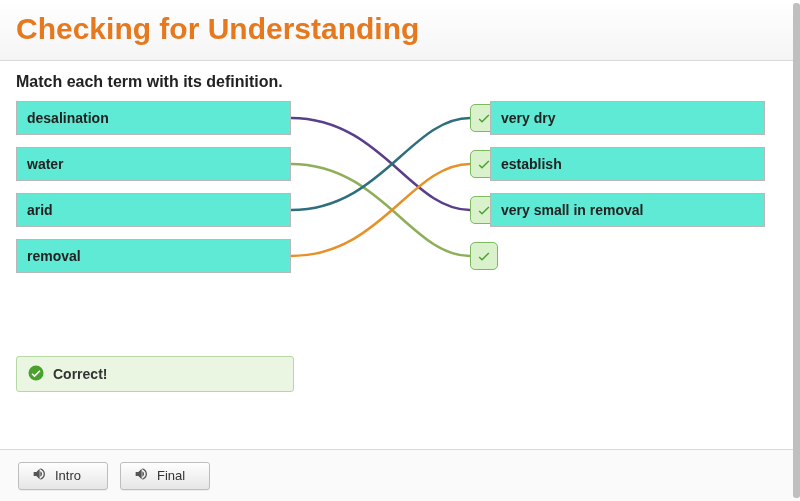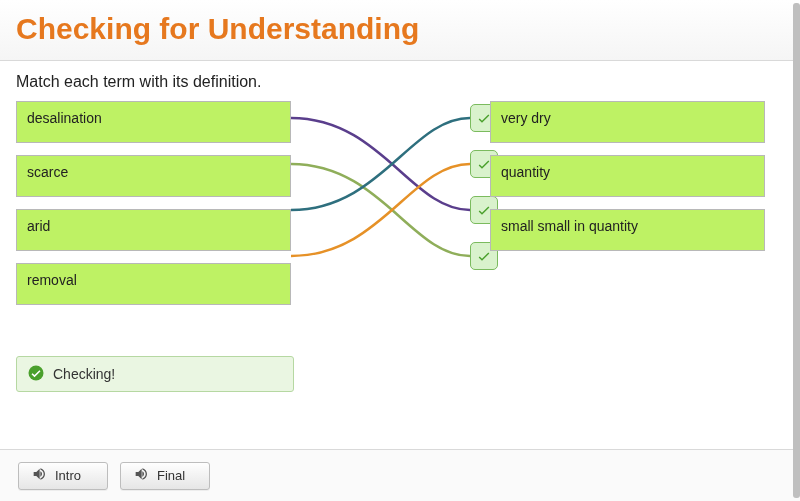--- a/index.html
+++ b/index.html
@@ -4,30 +4,30 @@
 <style>
   * { box-sizing: border-box; margin: 0; padding: 0; }
   html, body { width: 800px; height: 501px; font-family: Arial, Helvetica, sans-serif; background: #fff; }
   .app { position: relative; width: 800px; height: 501px; }
   .header {
     padding: 12px 16px 14px 16px;
     border-bottom: 1px solid #d9d9d9;
     background: linear-gradient(#ffffff, #f5f5f5);
   }
   .title { font-size: 30px; font-weight: bold; color: #e6781e; }
-  .body { padding: 12px 16px 0 16px; position: relative; }
+  .body { padding: 12px 16px 0 16px; position: relative; font-weight: bold; }
   .instruction { font-size: 16px; color: #222; margin-bottom: 10px; }
   .match-area { position: relative; height: 200px; }
   .col { position: absolute; top: 0; }
   .col-left  { left: 0;   width: 275px; }
   .col-right { left: 474px; width: 275px; }
   .col-checks { left: 454px; width: 30px; }
   .term {
-    height: 42px; line-height: 32px;
-    border: 1px solid #b8b8b8; background: #bef264;
+    height: 34px; line-height: 32px;
+    border: 1px solid #b8b8b8; background: #5eead4;
     padding: 0 10px; font-size: 14px; color: #222;
     margin-bottom: 12px;
   }
   .check {
     width: 28px; height: 28px; margin-bottom: 18px; margin-top: 3px;
     border: 1px solid #7bbb5e; background: #d9f2cc; border-radius: 5px;
     display: flex; align-items: center; justify-content: center;
   }
   .check svg { width: 16px; height: 16px; }
   .connector-svg {
@@ -70,21 +70,21 @@
     <div class="title">Checking for Understanding</div>
   </div>
 
   <div class="body">
     <div class="instruction">Match each term with its definition.</div>
 
     <div class="match-area">
 
       <div class="col col-left">
         <div class="term">desalination</div>
-        <div class="term">scarce</div>
+        <div class="term">water</div>
         <div class="term">arid</div>
         <div class="term">removal</div>
       </div>
 
       <svg class="connector-svg" viewBox="0 0 227 200" preserveAspectRatio="none">
         <path d="M0,17 C90,17 120,109 179,109" fill="none" stroke-width="2.5" stroke="#5a3e8c"></path>
         <path d="M0,63 C90,63 120,155 179,155" fill="none" stroke-width="2.5" stroke="#8fae5a"></path>
         <path d="M0,109 C90,109 120,17 179,17" fill="none" stroke-width="2.5" stroke="#2e6f7e"></path>
         <path d="M0,155 C90,155 120,63 179,63" fill="none" stroke-width="2.5" stroke="#e69127"></path>
       </svg>
@@ -107,34 +107,34 @@
         </div>
         <div class="check">
           <svg viewBox="0 0 24 24">
               <path d="M9 16.2l-3.5-3.5L4 14.2 9 19.2 20 8.2l-1.5-1.5z" fill="#4aa02c"></path>
             </svg>
         </div>
       </div>
 
       <div class="col col-right">
         <div class="term">very dry</div>
-        <div class="term">quantity</div>
-        <div class="term">small small in quantity</div>
+        <div class="term">establish</div>
+        <div class="term">very small in removal</div>
       </div>
 
     </div>
 
     <div class="feedback">
       <span>
         <svg viewBox="0 0 24 24">
             <circle cx="12" cy="12" r="10" fill="#4aa02c"></circle>
             <path fill="#fff" d="M10 14.8l-2.6-2.6L6 13.6 10 17.6 18 9.6l-1.4-1.4z"></path>
           </svg>
       </span>
-      <span>Checking!</span>
+      <span>Correct!</span>
     </div>
 
   </div>
 
   <div class="footer">
     <button class="audio-btn">
       <span>
         <svg viewBox="0 0 24 24">
             <path fill="#555" d="M4 9v6h4l5 5V4L8 9H4z"></path>
             <path fill="#555" d="M16.5 12c0-1.8-1-3.3-2.5-4v8c1.5-.7 2.5-2.2 2.5-4z"></path>

